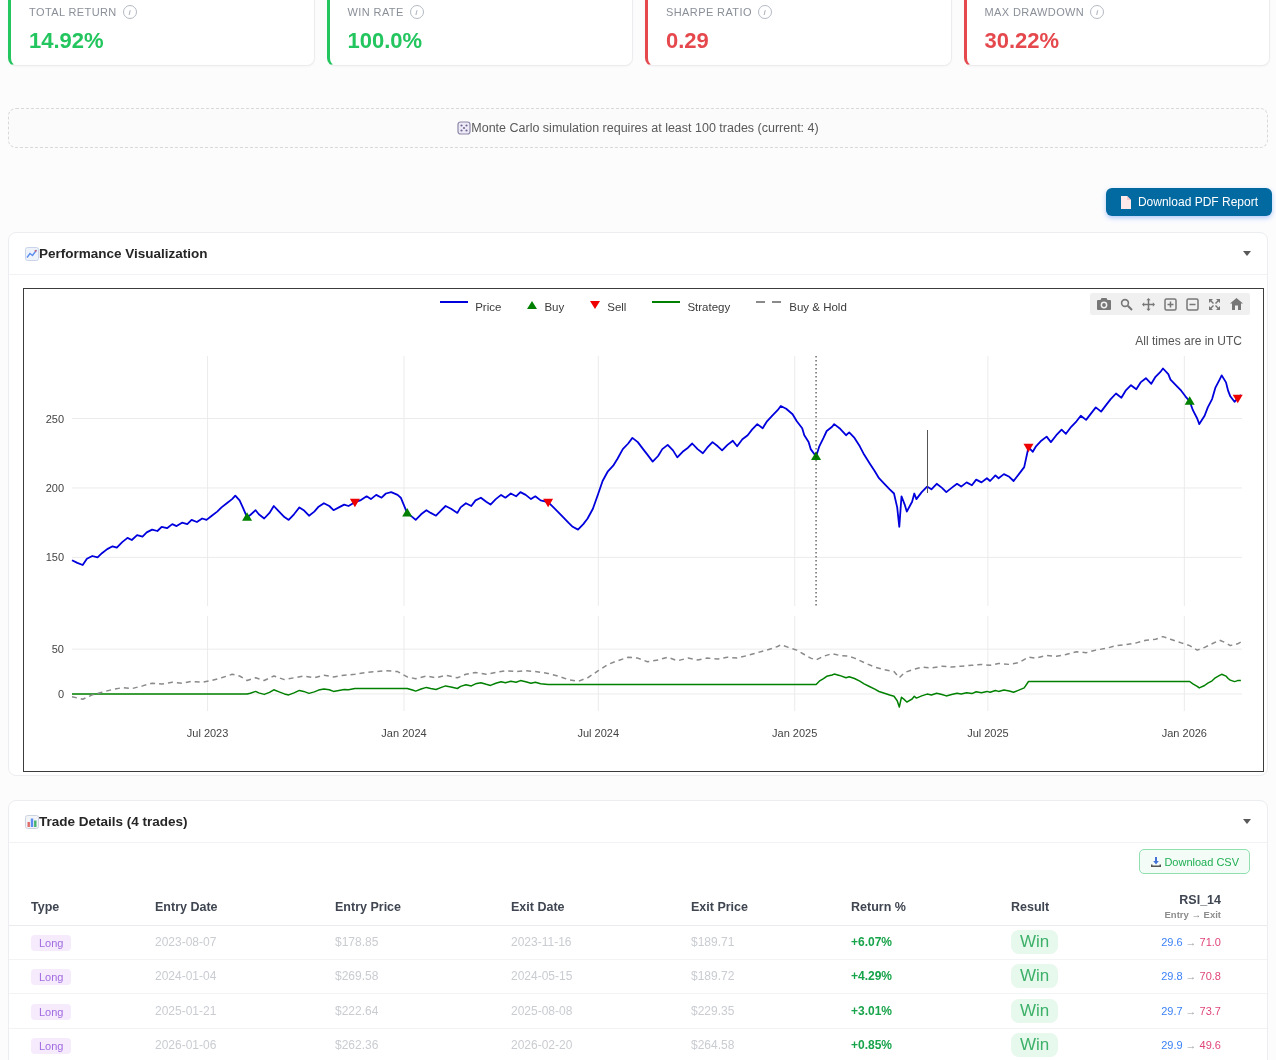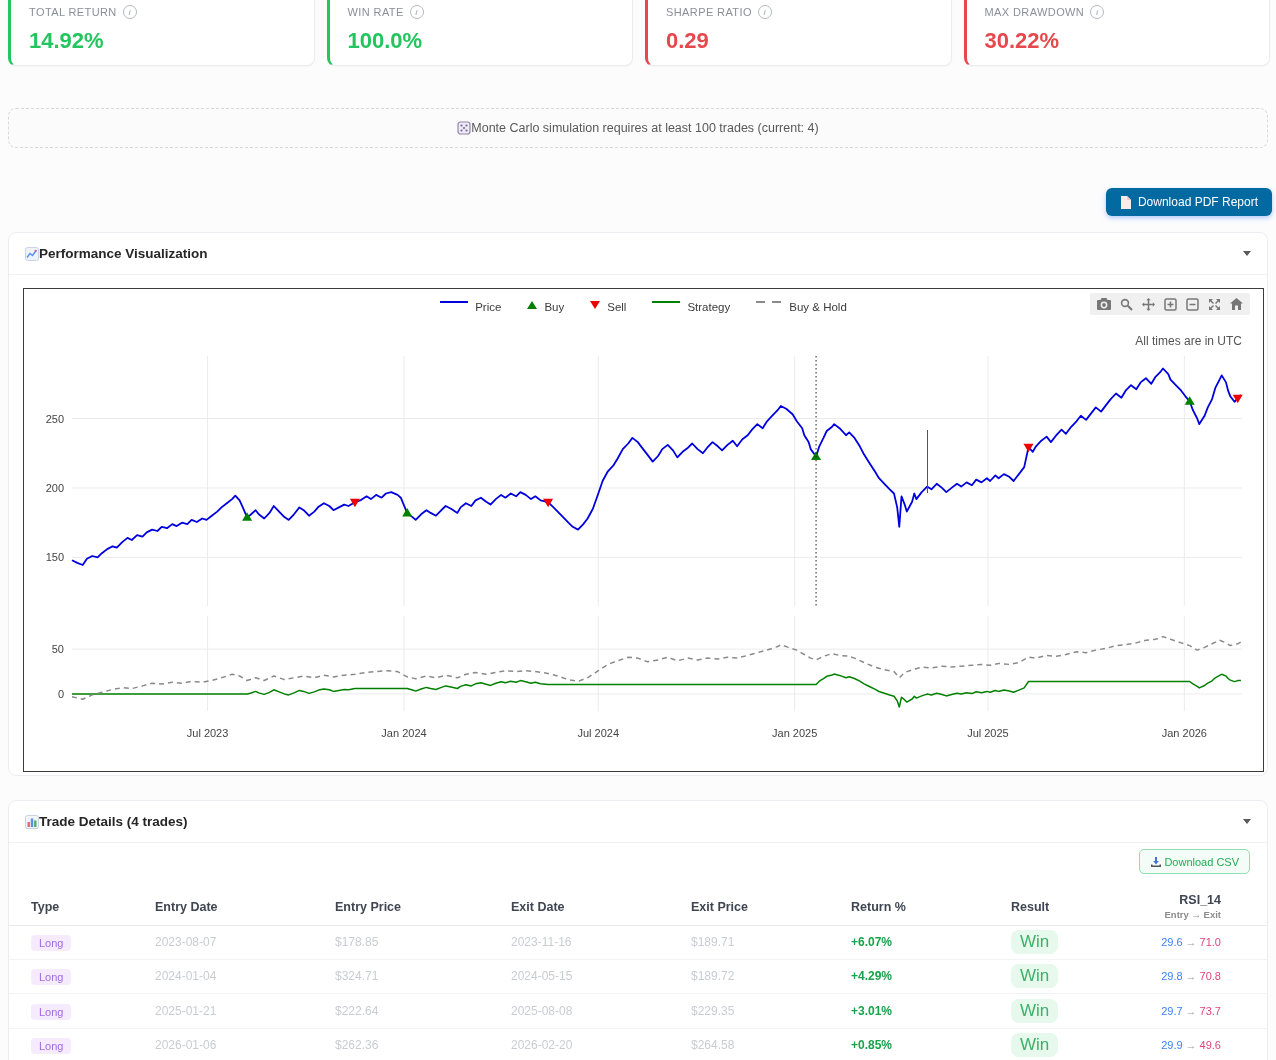--- a/index.html
+++ b/index.html
@@ -324,21 +324,21 @@
         <span class="rsi-cell">
           <span class="rsi-entry">29.6</span><span class="rsi-arrow">→</span><span class="rsi-exit">71.0</span>
         </span>
       </div>
     </div>
 
     <div class="trow">
       <div class="tgrid">
         <span class="c-type"><span class="badge-long">Long</span></span>
         <span class="cell c-ed">2024-01-04</span>
-        <span class="cell c-ep">$324.71</span>
+        <span class="cell c-ep">$269.58</span>
         <span class="cell c-xd">2024-05-15</span>
         <span class="cell c-xp">$189.72</span>
         <span class="ret c-r">+4.29%</span>
         <span class="c-res"><span class="badge-win">Win</span></span>
         <span class="rsi-cell">
           <span class="rsi-entry">29.8</span><span class="rsi-arrow">→</span><span class="rsi-exit">70.8</span>
         </span>
       </div>
     </div>
 

